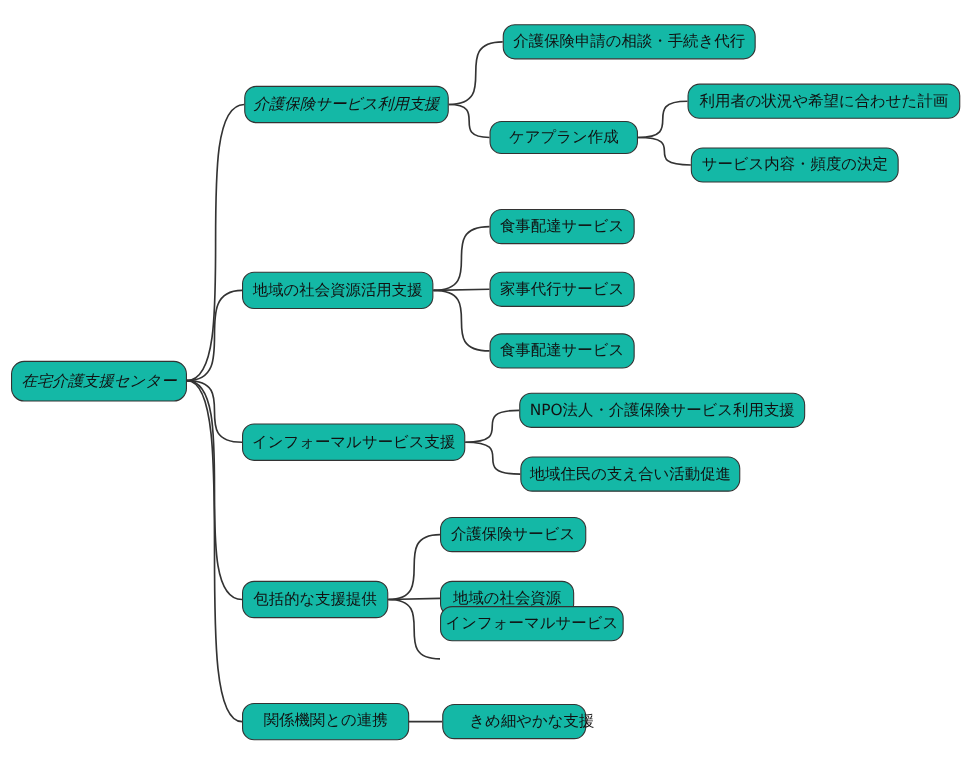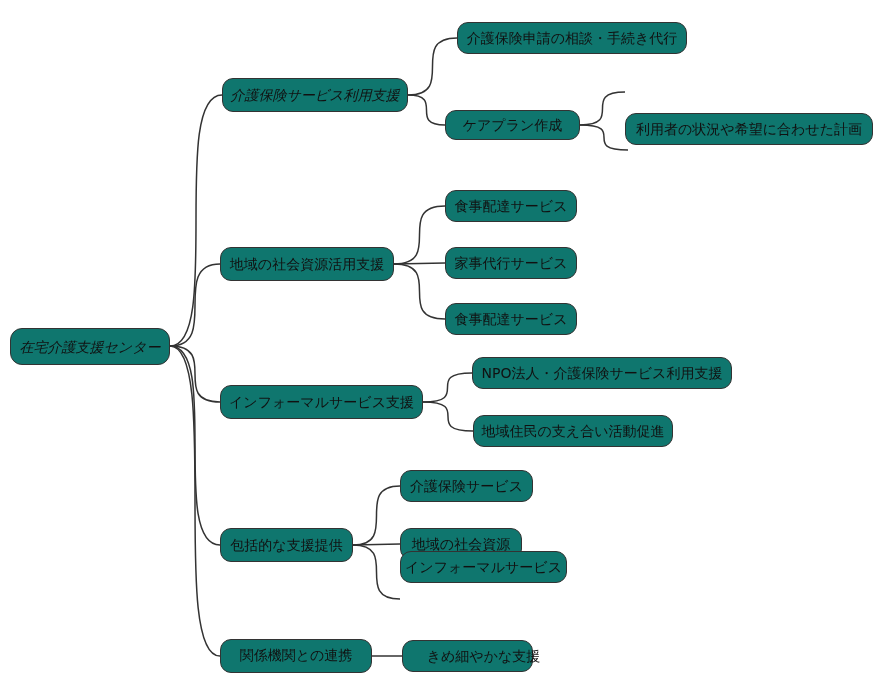--- a/index.html
+++ b/index.html
@@ -23,39 +23,39 @@
     height: 696px;
   }
   svg.edges path {
     fill: none;
     stroke: #333333;
     stroke-width: 1.5;
   }
   .node {
     position: absolute;
     box-sizing: border-box;
-    background: #0f766e;
+    background: #14b8a6;
     border: 1.6px solid #333333;
     border-radius: 11px;
     display: flex;
     align-items: center;
     justify-content: center;
     font-size: 14px;
     color: #111111;
     white-space: nowrap;
     line-height: 1;
   }
   .node.root { border-radius: 12px; font-style: italic; }
 
   
   #n-root   { left: 10px;  top: 328px; width: 160px; height: 37px; }
   #n-b1     { left: 222px; top: 78px;  width: 186px; height: 34px; font-style: italic; }
   #n-l1-1   { left: 457px; top: 22px;  width: 230px; height: 32px; }
   #n-n1-2   { left: 445px; top: 110px; width: 135px; height: 30px; }
-  #n-l1-2-1 { left: 625px; top: 76px;  width: 248px; height: 32px; margin-top: 37px; }
+  #n-l1-2-1 { left: 625px; top: 76px;  width: 248px; height: 32px; }
   #n-l1-2-2 { left: 628px; top: 134px; width: 189px; height: 32px; }
   #n-b2     { left: 220px; top: 247px; width: 174px; height: 34px; }
   #n-l2-1   { left: 445px; top: 190px; width: 132px; height: 32px; }
   #n-l2-2   { left: 445px; top: 247px; width: 132px; height: 32px; }
   #n-l2-3   { left: 445px; top: 303px; width: 132px; height: 32px; }
   #n-b3     { left: 220px; top: 385px; width: 203px; height: 34px; }
   #n-l3-1   { left: 472px; top: 357px; width: 260px; height: 32px; }
   #n-l3-2   { left: 473px; top: 415px; width: 200px; height: 32px; text-align: center; }
   #n-b4     { left: 220px; top: 528px; width: 133px; height: 34px; }
   #n-l4-1   { left: 400px; top: 470px; width: 133px; height: 32px; }
@@ -95,20 +95,21 @@
 
     <path d="M 353 656 L 402 656"></path>
   </svg>
 
   <div id="n-root" class="node root">在宅介護支援センター</div>
 
   <div id="n-b1" class="node">介護保険サービス利用支援</div>
   <div id="n-l1-1" class="node">介護保険申請の相談・手続き代行</div>
   <div id="n-n1-2" class="node">ケアプラン作成</div>
   <div id="n-l1-2-1" class="node">利用者の状況や希望に合わせた計画</div>
+  <div id="n-l1-2-2" class="node">サービス内容・頻度の決定</div>
 
   <div id="n-b2" class="node">地域の社会資源活用支援</div>
   <div id="n-l2-1" class="node">食事配達サービス</div>
   <div id="n-l2-2" class="node">家事代行サービス</div>
   <div id="n-l2-3" class="node">食事配達サービス</div>
 
   <div id="n-b3" class="node">インフォーマルサービス支援</div>
   <div id="n-l3-1" class="node">NPO法人・介護保険サービス利用支援</div>
   <div id="n-l3-2" class="node">地域住民の支え合い活動促進</div>
 

